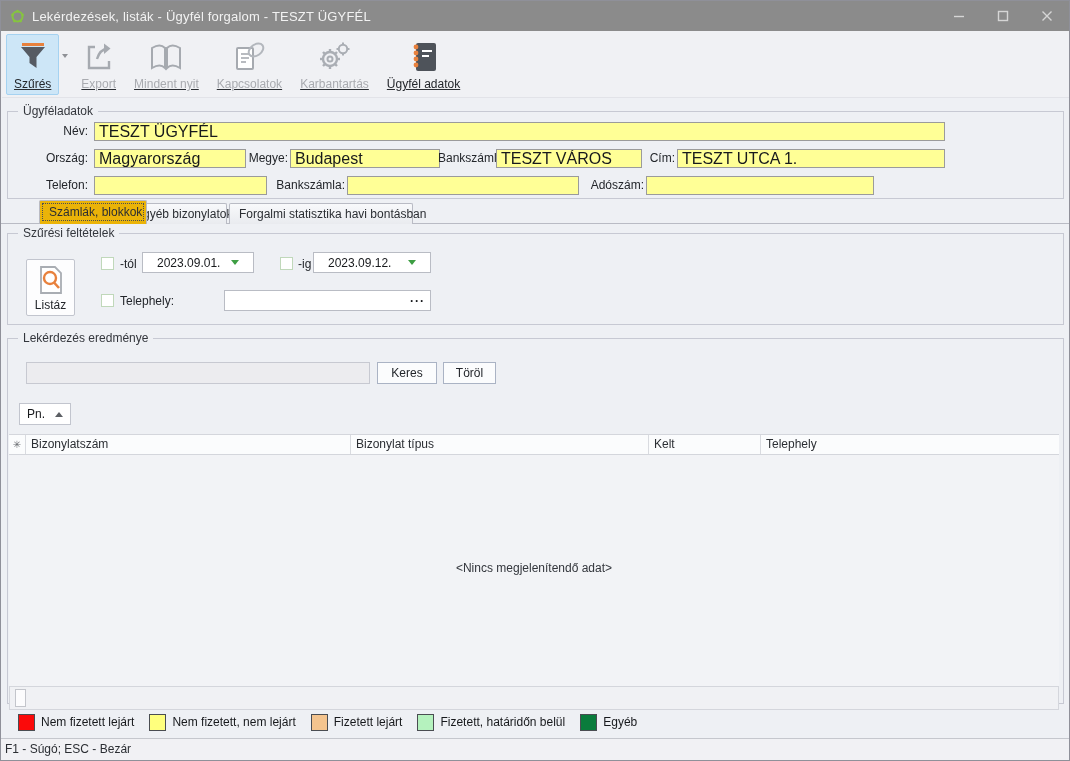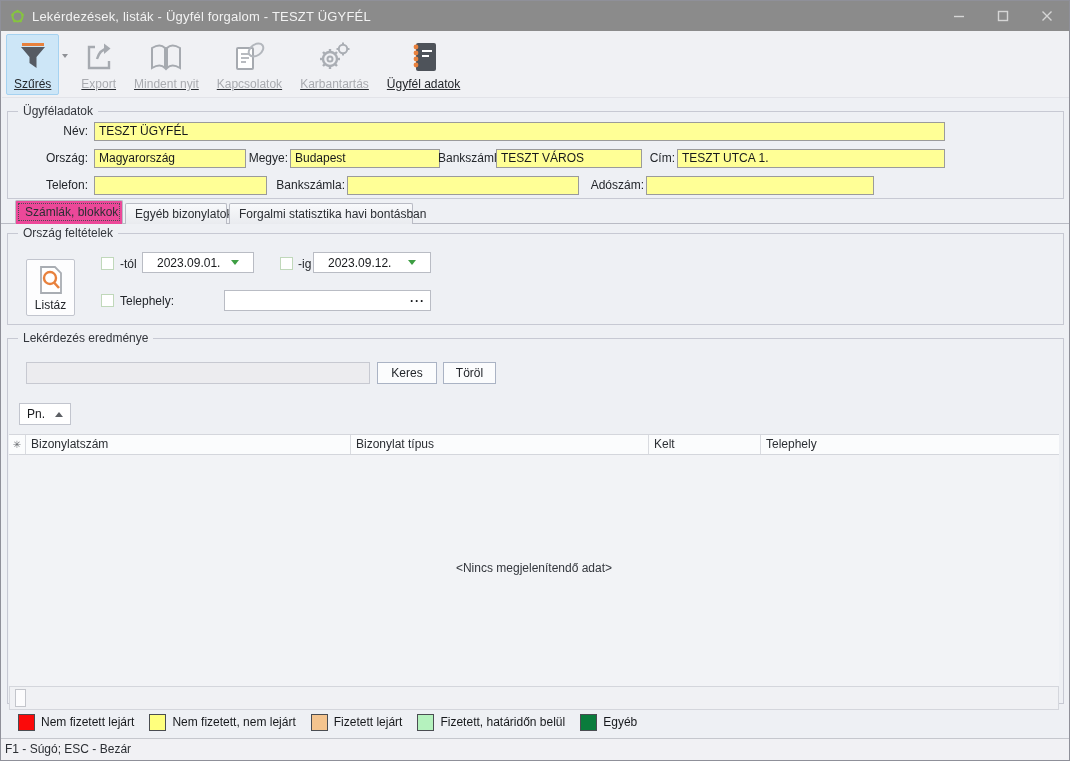--- a/index.html
+++ b/index.html
@@ -42,34 +42,34 @@
   .groupbox { position:absolute; border:1px solid #c7c9d3; }
   .groupbox > .gb-label {
     position:absolute; top:-8px; left:10px; background:#eef0f4; padding:0 5px;
     color:#33363c; font-size:12px; white-space:nowrap;
   }
 
   
   .fld-label { position:absolute; height:19px; line-height:19px; text-align:right; color:#23262b; }
   .fld-input {
     position:absolute; height:19px; line-height:17px; background:#ffff96;
-    border:1px solid #9b9b9b; padding:0 4px; font-size:12px; color:#17191c;
+    border:1px solid #9b9b9b; padding:0 4px; font-size:16px; color:#17191c;
     white-space:nowrap; overflow:hidden;
   }
 
   
   .tabstrip-line { position:absolute; left:0; top:222px; width:1070px; border-top:1px solid #b9bbc4; }
   .tab {
     position:absolute; top:202px; height:21px; line-height:20px; text-align:center;
     background:linear-gradient(#f8f9fb,#e9ebef); border:1px solid #b9bbc4; border-bottom:none;
     border-radius:2px 2px 0 0; color:#2b2e33; padding:0 9px; white-space:nowrap;
   }
   .tab.active {
-    top:199px; height:24px; line-height:22px; background:#ec4899; z-index:3;
-    outline:1px dotted #4a4d52; outline-offset:-4px;
+    top:199px; height:24px; line-height:22px; background:#eab308; z-index:3;
+    outline:1px dotted #4a4d52; outline-offset:-4px;margin-left:24px;
   }
 
   
   .btn-listaz {
     position:absolute; left:18px; top:25px; width:49px; height:57px;
     background:#fdfdfe; border:1px solid #c2c5ce; border-radius:2px;
     display:flex; flex-direction:column; align-items:center; justify-content:space-between;
     padding:5px 2px 3px 2px;
   }
   .btn-listaz span { font-size:12px; color:#23262b; }
@@ -289,21 +289,21 @@
     <span>Számlák, blokkok</span>
   </div>
   <div class="tab" style="left:124px; width:102px;">
     <span>Egyéb bizonylatok</span>
   </div>
   <div class="tab" style="left:228px; width:184px;">
     <span>Forgalmi statisztika havi bontásban</span>
   </div>
 
   <div class="groupbox" style="left:6px; top:232px; width:1057px; height:92px;">
-    <span class="gb-label">Ország feltételek</span>
+    <span class="gb-label">Szűrési feltételek</span>
 
     <div class="btn-listaz">
       <span class="tb-icon">
         <svg width="26" height="30" viewBox="0 0 26 30">
           <path d="M3 2 H17 L23 8 V28 H3 Z" fill="#fff" stroke="#a9adb3" stroke-width="1.8"></path>
           <circle cx="12" cy="13" r="6" fill="none" stroke="#e8813d" stroke-width="2.4"></circle>
           <line x1="16" y1="17.5" x2="21" y2="23" stroke="#e8813d" stroke-width="2.6"></line>
         </svg>
       </span>
       <span>Listáz</span>

